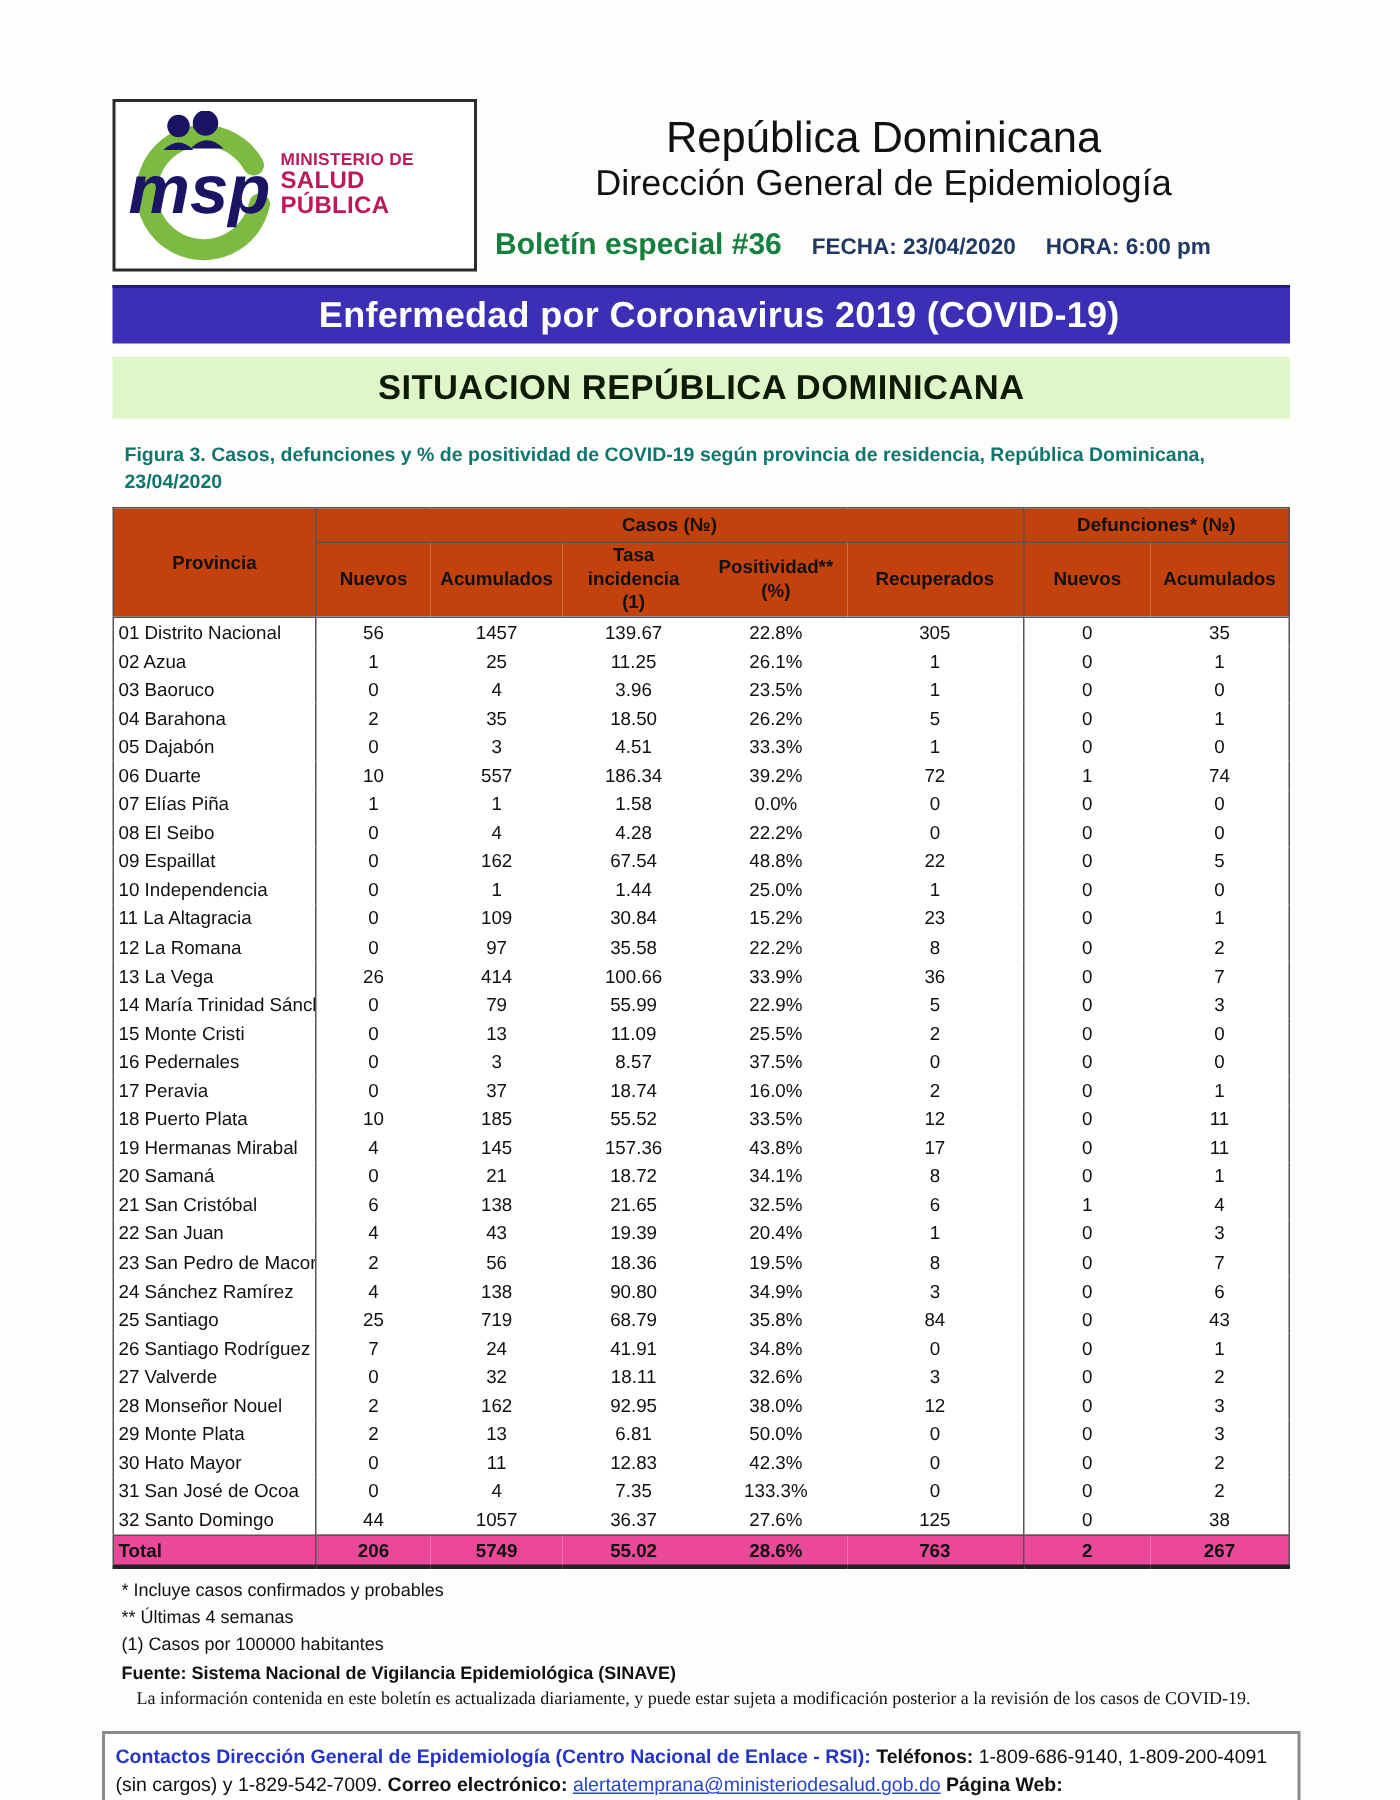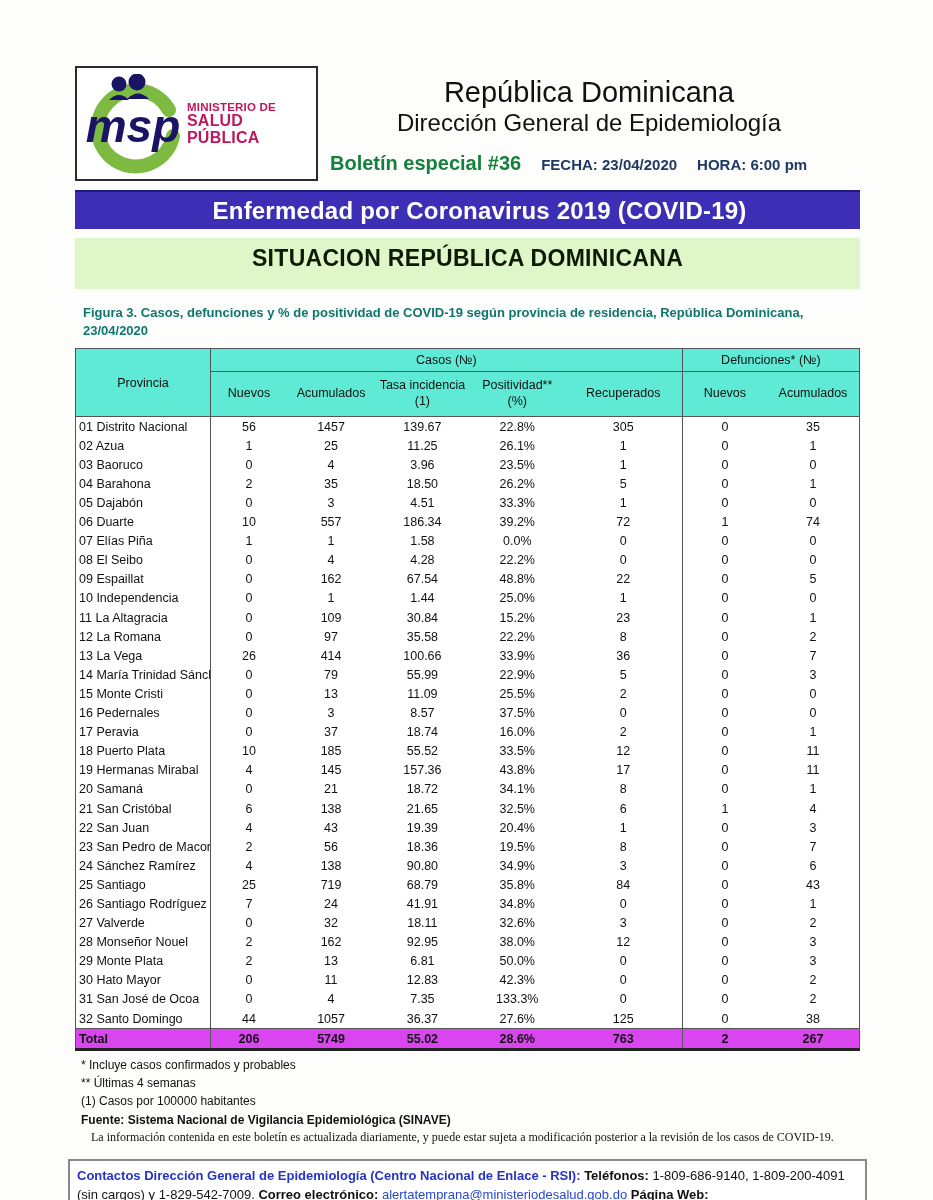--- a/index.html
+++ b/index.html
@@ -31,21 +31,21 @@
   .fecha,.hora{color:#1f3864;font-weight:bold;font-size:15px;}
 
   
   .banner-purple{
     margin-top:9px;background:#3c2eb5;border-top:2px solid #241a85;
     color:#fff;font-weight:bold;font-size:24px;text-align:center;
     height:37px;line-height:37px;letter-spacing:.2px;padding-left:24px;
   }
   .banner-green{
     margin-top:9px;background:#dff6c8;color:#0d1a05;font-weight:bold;
-    font-size:23px;text-align:center;height:51px;line-height:41px;letter-spacing:.3px;
+    font-size:23px;text-align:center;height:41px;line-height:41px;letter-spacing:.3px;
   }
 
   
   .figure-caption{
     margin:15px 0 9px 8px;font-size:13px;font-weight:bold;color:#0f766e;
     line-height:1.35;width:772px;
   }
 
   
   table.ptable{
@@ -53,31 +53,31 @@
     font-size:12.5px;border:1px solid #555;
   }
   .ptable col.c-prov{width:17.2%;}
   .ptable col.c-nuevos{width:9.8%;}
   .ptable col.c-acum{width:11.2%;}
   .ptable col.c-tasa{width:12.1%;}
   .ptable col.c-pos{width:12.1%;}
   .ptable col.c-rec{width:15.0%;}
   .ptable col.c-dnuevos{width:10.8%;}
   .ptable col.c-dacum{width:11.8%;}
-  .ptable th{background:#5eead4;font-weight:normal;color:#111;padding:1px 2px;}
+  .ptable th{background:#c2410c;font-weight:bold;color:#111;padding:1px 2px;}
   .ptable thead tr.group-row th{height:20px;}
   .ptable thead tr.sub-row th{height:42px;vertical-align:middle;line-height:1.25;}
   .ptable th.group{border-bottom:1px solid #555;}
   .ptable th.prov-h{border-bottom:1px solid #555;}
   .ptable thead tr.sub-row th{border-bottom:1px solid #555;}
   .ptable td{padding:1px 3px;text-align:center;height:17.1px;background:#fff;color:#111;}
   .ptable td.prov{text-align:left;white-space:nowrap;overflow:hidden;padding-left:3px;}
   .ptable .sep{border-left:1px solid #555;}
   .ptable tfoot td{
-    background:#d946ef;font-weight:bold;border-top:1px solid #555;
+    background:#ec4899;font-weight:bold;border-top:1px solid #555;
     border-bottom:3px solid #222;
   }
   .ptable tfoot td.prov{padding-left:3px;}
 
   
   .footnotes{margin:7px 0 0 6px;font-size:12px;color:#111;}
   .footnotes .fn{margin:4px 0;}
   .footnotes .source{font-weight:bold;margin:5px 0 3px;}
   .disclaimer{
     font-family:"Liberation Serif",serif;font-size:12px;color:#111;

